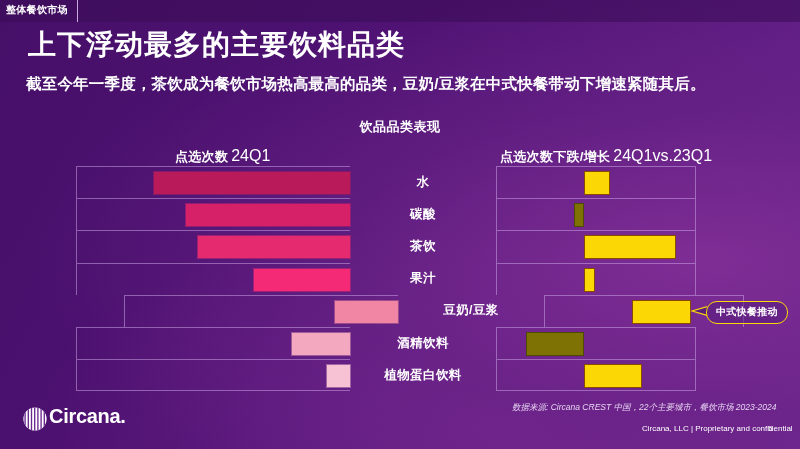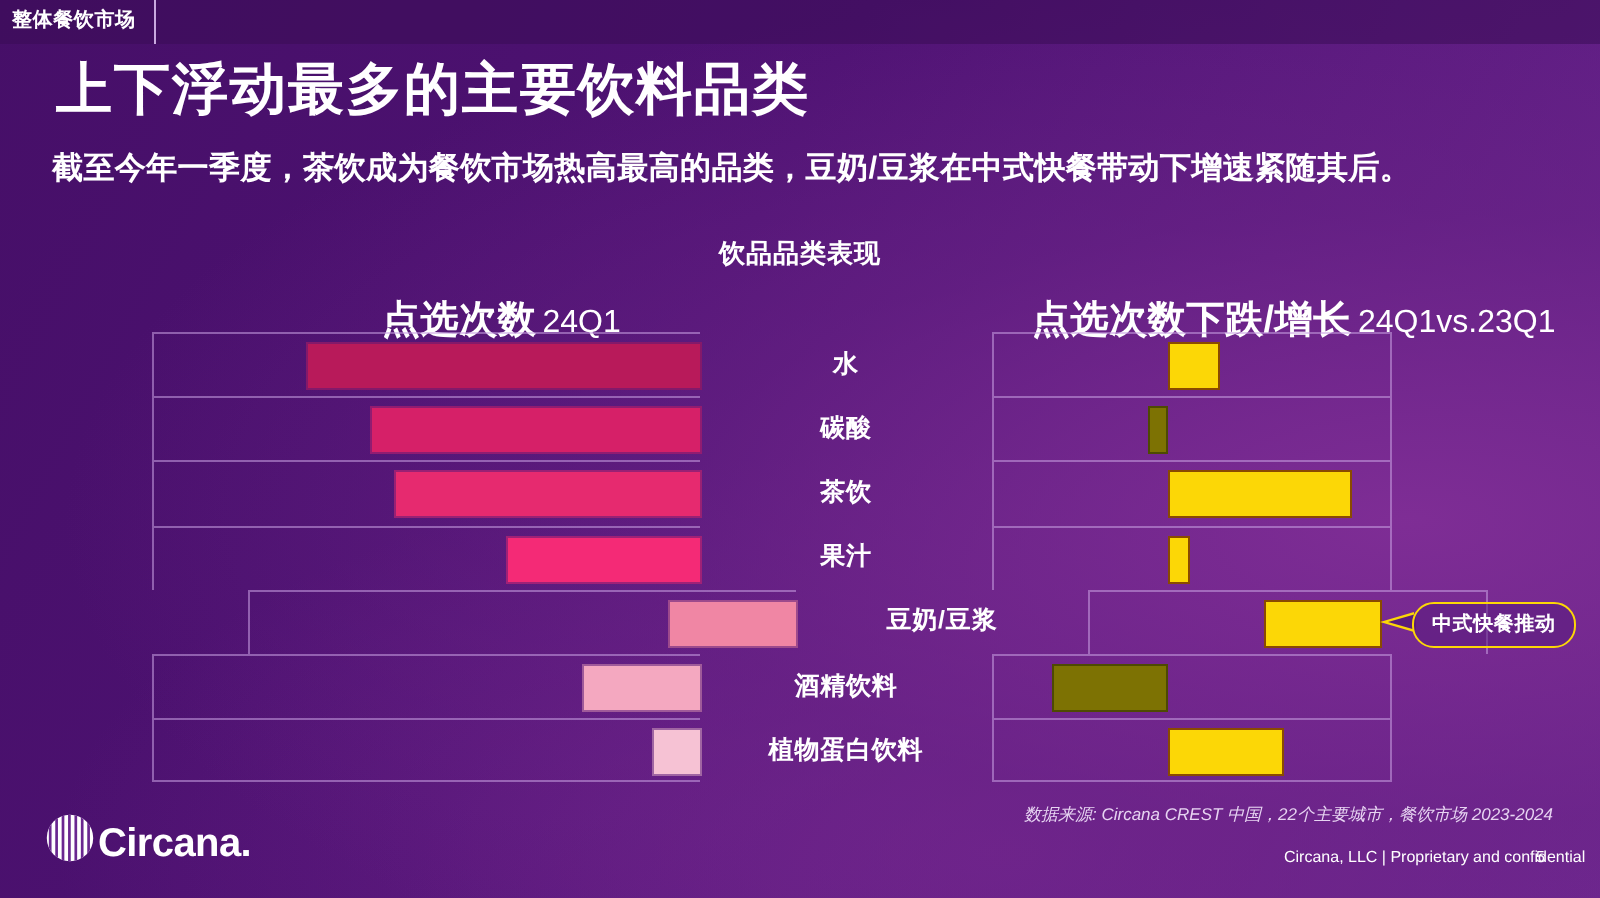--- a/index.html
+++ b/index.html
@@ -37,21 +37,21 @@
     color:#ffffff;font-size:15.5px;font-weight:bold;letter-spacing:.2px;
     white-space:nowrap;
   }
   #chart-title{
     position:absolute;left:0;top:118px;width:800px;text-align:center;
     color:#ffffff;font-size:13px;font-weight:bold;letter-spacing:.5px;
   }
 
   
   .col-head{position:absolute;top:147px;color:#ffffff;white-space:nowrap;}
-  .col-head .ch-main{font-size:19px;font-weight:bold;letter-spacing:.3px;margin-left:16px;}
+  .col-head .ch-main{font-size:13px;font-weight:bold;letter-spacing:.3px;}
   .col-head .ch-sub{font-size:16px;font-weight:normal;margin-left:3px;letter-spacing:0;}
   #head-left{left:175px;}
   #head-right{left:500px;}
 
   
   #chart{position:absolute;left:0;top:166px;width:800px;height:228px;}
   .row{position:absolute;left:0;width:800px;height:32.2px;}
 
   .panel{position:absolute;top:0;height:32.2px;box-sizing:border-box;
          border-top:1px solid rgba(200,160,225,0.55);}
@@ -100,21 +100,21 @@
   #confid{
     position:absolute;left:642px;top:424px;
     color:#ffffff;font-size:8px;white-space:nowrap;
   }
   #pagenum{
     position:absolute;left:768px;top:424px;
     color:#ffffff;font-size:8px;
   }
 
   
-  #logo{position:absolute;left:22px;top:406px;display:flex;align-items:flex-end;}
+  #logo{position:absolute;left:22px;top:406px;display:flex;align-items:flex-start;}
   #logo-mark{width:26px;height:26px;margin-right:1px;}
   #logo-text{color:#ffffff;font-size:20px;font-weight:bold;letter-spacing:-.3px;line-height:1;}
 </style>
 </head>
 <body>
 
 <div id="slide">
 
   <div id="topbar"></div>
   <div id="tag">整体餐饮市场</div>

